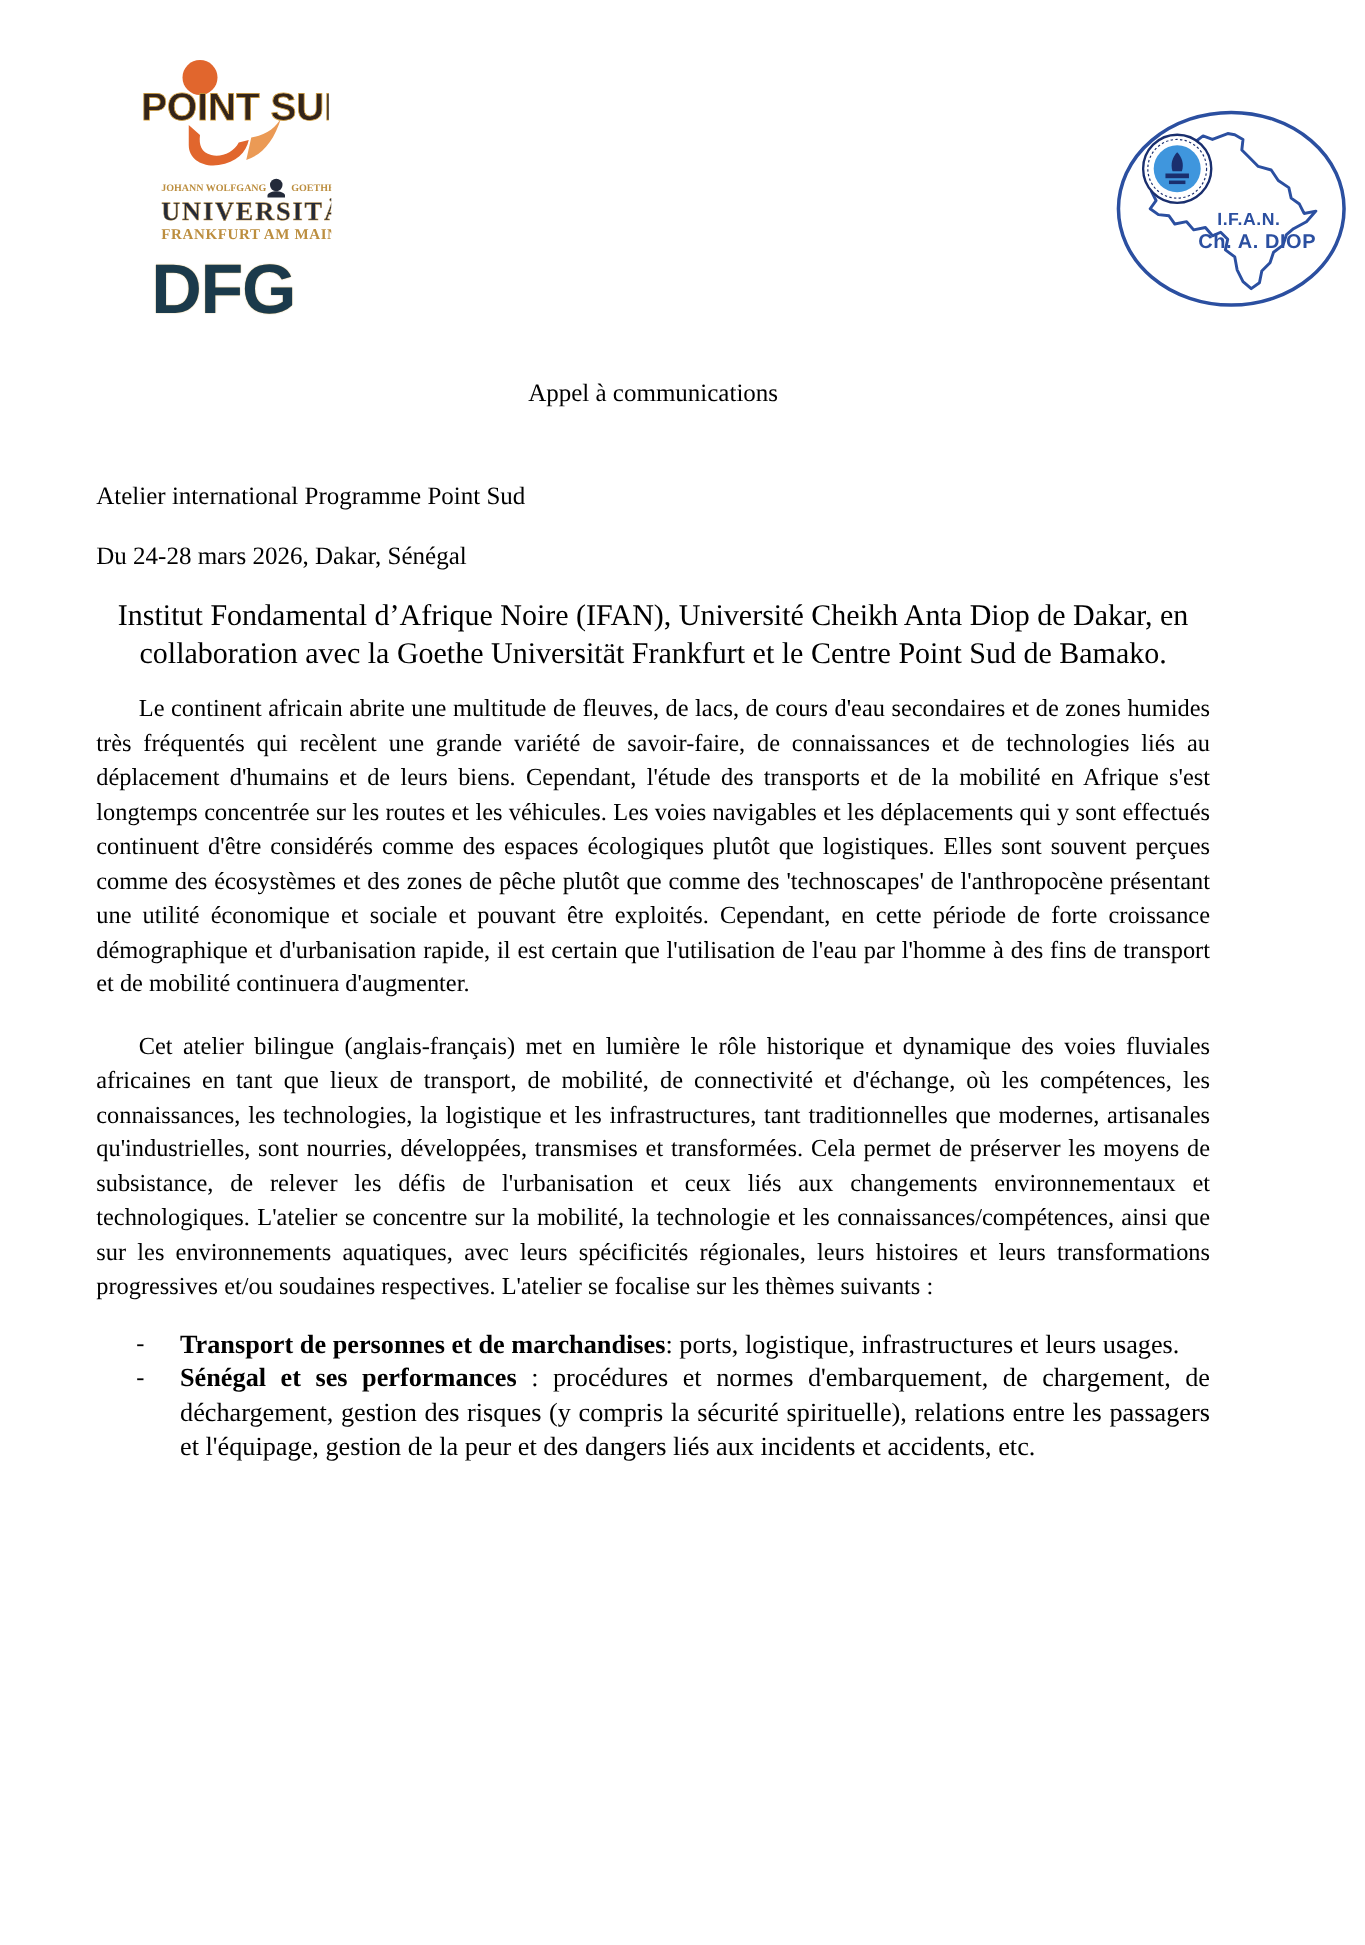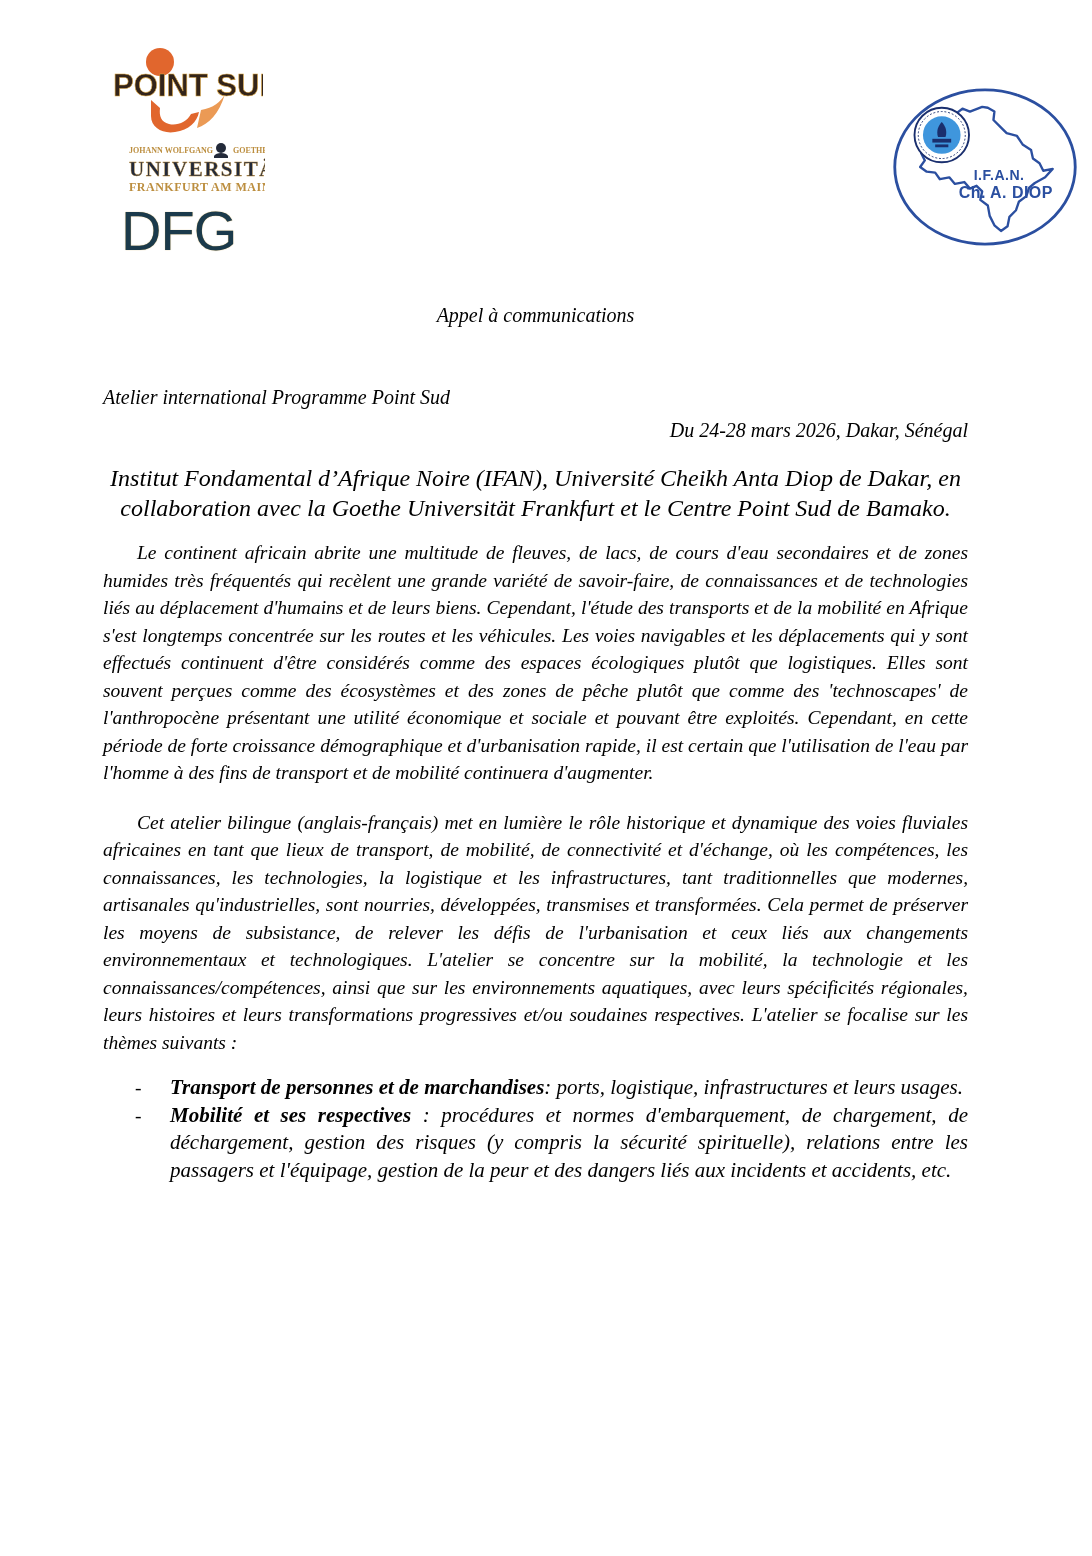--- a/index.html
+++ b/index.html
@@ -12,21 +12,21 @@
     font-family:"Liberation Serif", serif;
     overflow:hidden;
   }
   
   .logo-band{position:relative;height:263px;}
   .logo-pointsud{position:absolute;left:113px;top:44px;}
   .logo-goethe{position:absolute;left:129px;top:140px;}
   .logo-dfg{position:absolute;left:121px;top:206px;}
   .logo-ifan{position:absolute;left:891px;top:86px;}
   
-  .content{padding:0 124px 0 103px;font-style:italic;}
+  .content{padding:0 124px 0 77px;}
   .kicker{
     padding-top:40px;
     text-align:center;
     font-size:20px;
     line-height:24px;
   }
   .doc-title{
     margin-top:20px;
     text-align:center;
     font-size:33px;
@@ -34,21 +34,21 @@
     font-weight:bold;
   }
   .doc-subtitle{
     margin-top:12px;
     text-align:center;
     font-size:21px;
     line-height:28px;
     font-weight:bold;
   }
   .event-line1{margin-top:58px;font-size:20px;line-height:24px;}
-  .event-line2{margin-top:9px;text-align:right;font-size:20px;line-height:24px;}
+  .event-line2{margin-top:24px;text-align:left;font-size:20px;line-height:24px;}
   .institution{
     margin-top:22px;
     text-align:center;
     font-size:24px;
     line-height:29.5px;
   }
   
   .para{
     margin:0;
     font-size:19.5px;
@@ -77,21 +77,21 @@
     font-size:21px;
     line-height:27.5px;
     text-align:justify;
   }
   .bullet-lead{font-weight:bold;}
   
   .ps-text{font-family:"Liberation Sans", sans-serif;font-weight:bold;}
   .goethe-small{font-family:"Liberation Serif", serif;font-weight:bold;}
   .dfg-text{
     font-family:"Liberation Sans", sans-serif;
-    font-weight:400;
+    font-weight:700;
     font-size:56px;
     line-height:50px;
     letter-spacing:-1px;
     color:#1b3a4b;
     text-shadow:0 0 1px #c9a14e;
   }
   .ifan-label{font-family:"Liberation Sans", sans-serif;font-weight:bold;}
 </style>
 </head>
 <body>
@@ -160,18 +160,18 @@
 
     <p class="para p2">Cet atelier bilingue (anglais-français) met en lumière le rôle historique et dynamique des voies fluviales africaines en tant que lieux de transport, de mobilité, de connectivité et d'échange, où les compétences, les connaissances, les technologies, la logistique et les infrastructures, tant traditionnelles que modernes, artisanales qu'industrielles, sont nourries, développées, transmises et transformées. Cela permet de préserver les moyens de subsistance, de relever les défis de l'urbanisation et ceux liés aux changements environnementaux et technologiques. L'atelier se concentre sur la mobilité, la technologie et les connaissances/compétences, ainsi que sur les environnements aquatiques, avec leurs spécificités régionales, leurs histoires et leurs transformations progressives et/ou soudaines respectives. L'atelier se focalise sur les thèmes suivants :</p>
 
     <ul class="bullet-list">
       <li class="bullet-item">
         <span class="bullet-dash">-</span>
         <div class="bullet-body"><span class="bullet-lead">Transport de personnes et de marchandises</span><span>: ports, logistique, infrastructures et leurs usages.</span></div>
       </li>
       <li class="bullet-item">
         <span class="bullet-dash">-</span>
-        <div class="bullet-body"><span class="bullet-lead">Mobilité et ses respectives</span><span> : procédures et normes d'embarquement, de chargement, de déchargement, gestion des risques (y compris la sécurité spirituelle), relations entre les passagers et l'équipage, gestion de la peur et des dangers liés aux incidents et accidents, etc.</span></div>
+        <div class="bullet-body"><span class="bullet-lead">Sénégal et ses performances</span><span> : procédures et normes d'embarquement, de chargement, de déchargement, gestion des risques (y compris la sécurité spirituelle), relations entre les passagers et l'équipage, gestion de la peur et des dangers liés aux incidents et accidents, etc.</span></div>
       </li>
     </ul>
 
   </div>
 </div>
 
 </body></html>

